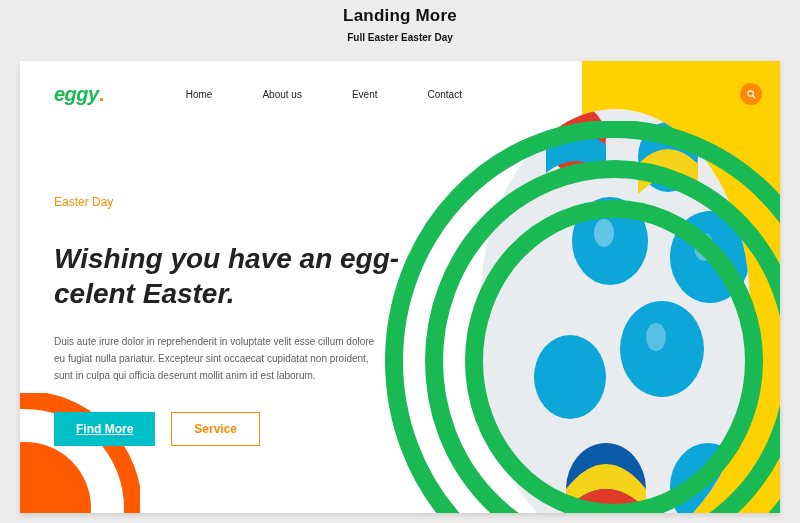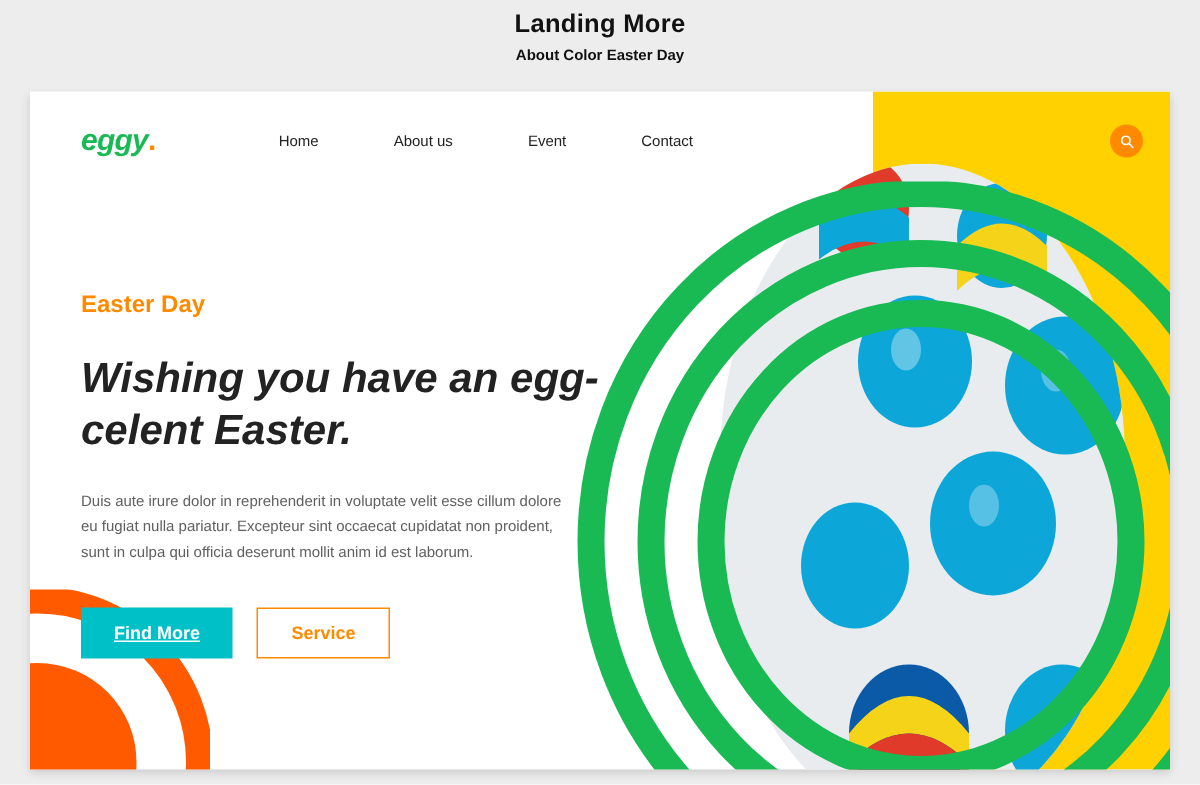--- a/index.html
+++ b/index.html
@@ -122,23 +122,23 @@
   .search svg { width: 11px; height: 11px; }
   
   .hero {
     position: absolute;
     left: 34px;
     top: 134px;
     width: 370px;
   }
   .eyebrow {
     color: #ff8a00;
-    font-size: 16px;
-    font-weight: 700;
-    margin-bottom: 21px;
+    font-size: 12px;
+    font-weight: 400;
+    margin-bottom: 32px;
   }
   .headline {
     font-size: 28px;
     line-height: 1.25;
     font-weight: 700;
     font-style: italic;
     color: #222;
     margin-bottom: 22px;
   }
   .body {
@@ -168,21 +168,21 @@
     border: 1.5px solid #ff8a00;
   }
 </style>
 </head>
 <body>
 
 <div class="outer">
 
   <div class="hdr">
     <h1>Landing More</h1>
-    <p>About Color Easter Day</p>
+    <p>Full Easter Easter Day</p>
   </div>
 
   <div class="card">
 
     <div class="yellow"></div>
 
     <div class="oval">
       <svg viewBox="0 0 270 440" preserveAspectRatio="xMidYMid slice">
         <rect width="270" height="440" fill="#e9ecef"></rect>
 

